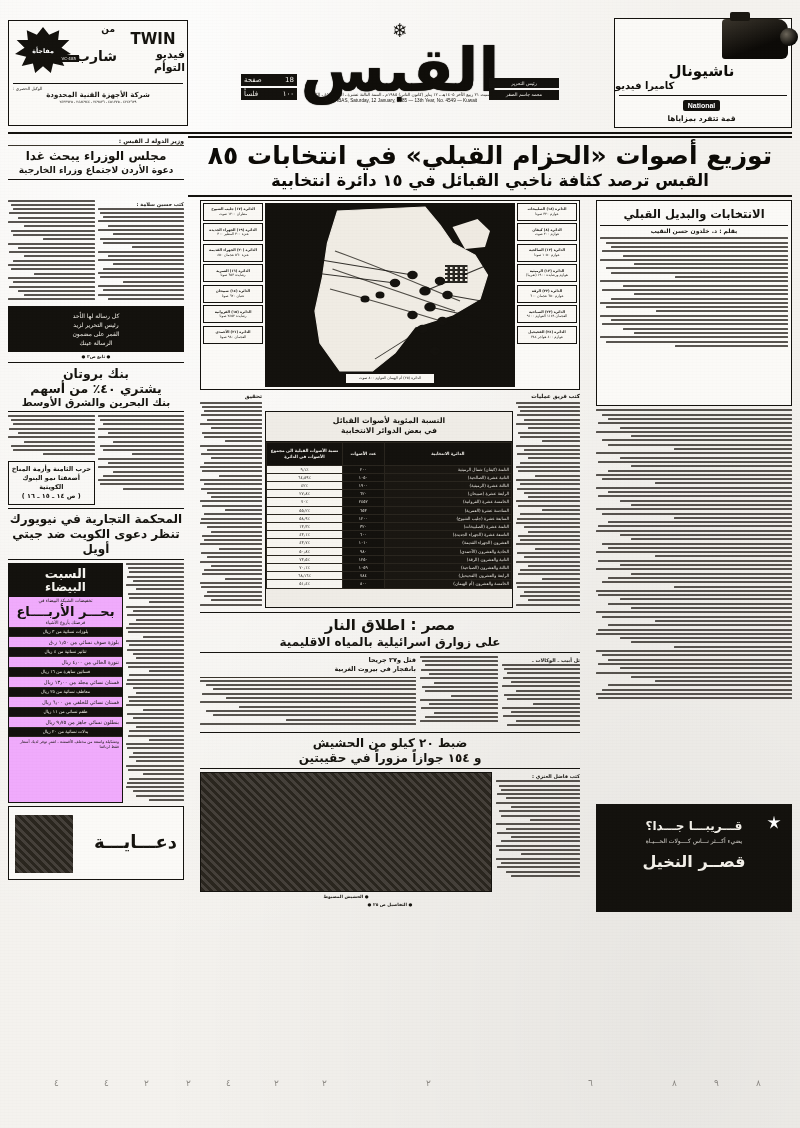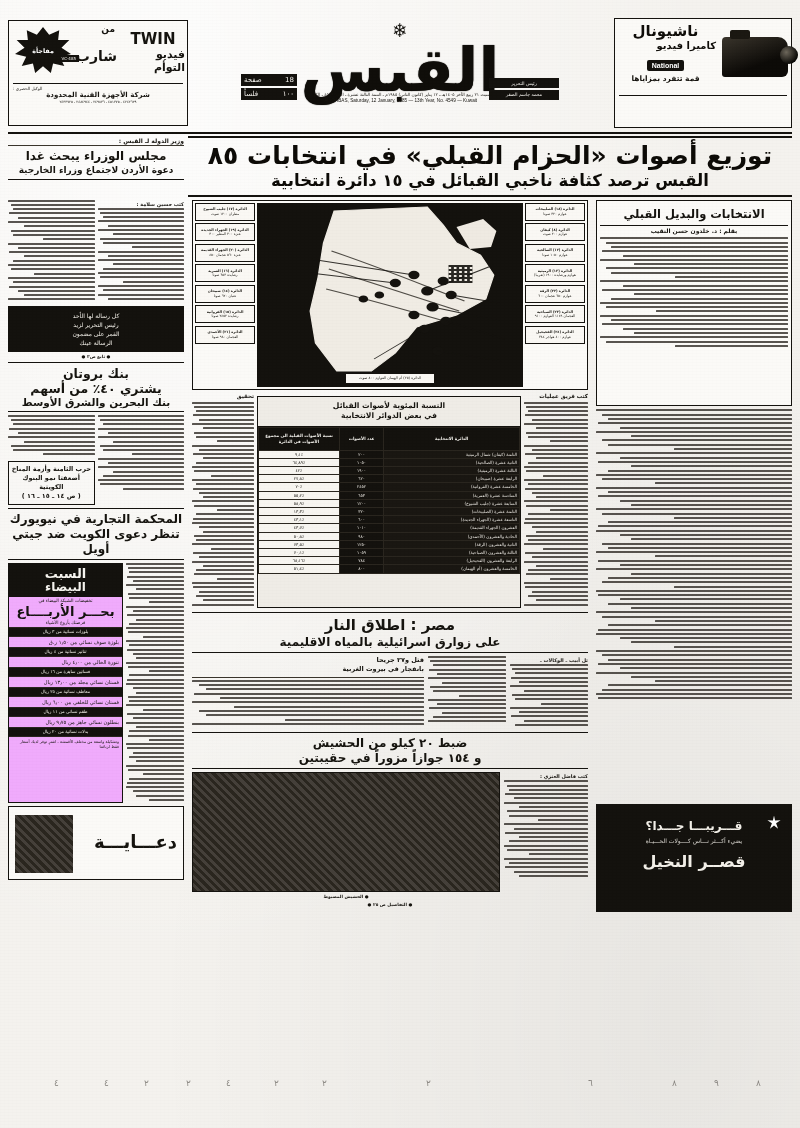--- a/index.html
+++ b/index.html
@@ -55,61 +55,61 @@
   .editor .r{border:1px solid #15130f;background:#14120e;color:#f6f4ef;font-size:4.6px;
              padding:1.5px 2px;margin-bottom:1.5px;text-align:center;}
   .dateline{position:absolute;left:50%;transform:translateX(-50%);bottom:-2px;width:330px;text-align:center;}
   .dateline .ardate{font-size:4.3px;line-height:6px;letter-spacing:.1px;}
   .dateline .endate{font-size:4.6px;line-height:6px;font-family:"Liberation Sans",sans-serif;letter-spacing:.05px;}
   .rule{height:1.6px;background:#15130f;margin:2px 0;}
   .rule.thin{height:.8px;}
 
   
   .nat-brand{font-weight:bold;font-size:15px;text-align:center;letter-spacing:-.5px;color:#100e0a;}
-  .nat-sub{font-weight:bold;font-size:10px;text-align:right;color:#100e0a;}
+  .nat-sub{font-weight:bold;font-size:10px;text-align:left;color:#100e0a;}
   .nat-badge{display:inline-block;background:#14120e;color:#fff;font-family:"Liberation Sans",sans-serif;
              font-weight:bold;font-size:7px;padding:2px 5px;border-radius:2px;}
   .nat-cam{width:66px;height:40px;background:linear-gradient(160deg,#3a352c,#0d0b08 65%);
            border-radius:4px 10px 6px 3px;position:relative;}
   .nat-cam:before{content:"";position:absolute;right:-10px;top:9px;width:18px;height:18px;border-radius:50%;
            background:radial-gradient(circle at 35% 35%,#6d675b,#0b0a07 70%);}
   .nat-cam:after{content:"";position:absolute;left:8px;top:-7px;width:20px;height:9px;background:#1b1812;border-radius:2px;}
 
   
   .burst{width:56px;height:48px;background:#14120e;color:#fff;
     clip-path:polygon(50% 0,61% 16%,79% 7%,77% 27%,97% 27%,83% 43%,100% 56%,80% 62%,88% 81%,68% 76%,64% 96%,50% 82%,36% 96%,32% 76%,12% 81%,20% 62%,0 56%,17% 43%,3% 27%,23% 27%,21% 7%,39% 16%);
     display:flex;align-items:center;justify-content:center;font-size:6.4px;font-weight:bold;text-align:center;}
   .twin-ar{font-weight:bold;font-size:13px;}
   .hl-wrap{border-top:2px solid #15130f;border-bottom:2px solid #15130f;padding:3px 0 4px;}
   .hl1{font-weight:bold;font-size:25px;line-height:29px;text-align:center;letter-spacing:-.5px;color:#0d0b07;}
   .hl2{font-weight:bold;font-size:16.5px;line-height:21px;text-align:center;letter-spacing:-.3px;color:#0d0b07;}
 
   
-  .cols{display:flex;gap:8px;margin-top:3px;}
+  .cols{display:flex;gap:16px;margin-top:3px;}
   .colL{width:196px;}     
   .colC{flex:1;}
   .colR{width:176px;}
 
   
   .op-title{font-weight:bold;font-size:11.5px;text-align:center;padding:3px 0 2px;}
   .op-by{font-weight:bold;font-size:6px;text-align:center;padding-bottom:3px;}
 
   
   .mapbox{border:1.2px solid #15130f;background:#fbfaf7;padding:2px;}
   .maprow{display:flex;gap:2px;align-items:stretch;}
   .tagcol{width:60px;display:flex;flex-direction:column;gap:2.5px;}
   .tag{border:.8px solid #15130f;background:#faf8f4;font-size:3.5px;line-height:4.3px;
        text-align:center;padding:1.5px 1px;min-height:13px;display:flex;flex-direction:column;justify-content:center;}
   .tag b{font-weight:bold;}
   .mapcanvas{flex:1;background:#14120e;position:relative;min-height:170px;overflow:hidden;}
   .capt{border:.8px solid #15130f;background:#faf8f4;font-size:3.6px;line-height:4.6px;
         text-align:center;padding:2px;position:absolute;left:50%;transform:translateX(-50%);bottom:3px;width:84px;}
 
   
-  .tbl{border:1.2px solid #15130f;background:#efece6;margin-top:3px;}
+  .tbl{border:1.2px solid #15130f;background:#efece6;margin-top:18px;}
   .tbl-title{font-weight:bold;font-size:7.6px;line-height:10px;text-align:center;padding:4px 4px 5px;border-bottom:1px solid #15130f;}
   .tbl table{border-collapse:collapse;width:100%;}
   .tbl th,.tbl td{border:.7px solid #2a261f;padding:1px 2px;font-size:4.2px;line-height:5.2px;}
   .tbl th{background:#14120e;color:#f5f3ee;font-size:4.2px;line-height:5.4px;font-weight:bold;height:20px;}
   .tbl td.nm{text-align:right;background:#1a1712;color:#efece6;width:52%;}
   .tbl td.cnt{text-align:center;background:#14120e;color:#efece6;width:17%;}
   .tbl td.pct{text-align:center;background:#f7f5f0;color:#14120e;width:31%;}
 
   
   .ah-xl{font-weight:bold;font-size:15px;line-height:19px;text-align:center;}
@@ -180,21 +180,21 @@
       </div>
       <div class="rule thin" style="margin:0 4px;"></div>
       <div style="padding:2px 4px;">
         <div style="font-size:4.2px;text-align:left;">الوكيل الحصري :</div>
         <div style="font-weight:bold;font-size:7px;text-align:center;">شركة الأجهزة الفنية المحدودة</div>
         <div style="font-size:3.6px;text-align:center;margin-top:1px;">٤٢٤٢٦٢٩ ـ ٤٥١٣٧٥ ـ ٢٤٩٨٣٦ ـ ٢٤٨٤٩٤٤ ـ ٢٤٣٣٧٢٥</div>
       </div>
     </div>
 
     <div class="ad-right">
-      <div style="display:flex;height:76px;">
+      <div style="display:flex;height:76px;flex-direction:column;">
         <div style="width:72px;display:flex;align-items:center;justify-content:center;">
           <div class="nat-cam"></div>
         </div>
         <div style="flex:1;padding:3px 3px 0 0;">
           <div class="nat-brand">ناشيونال</div>
           <div class="nat-sub">كاميرا فيديو</div>
           <div style="text-align:center;margin:2px 0;">
             <span class="nat-badge">National</span>
           </div>
           <div style="font-weight:bold;font-size:7.5px;text-align:center;">قمة تتفرد بمزاياها</div>

